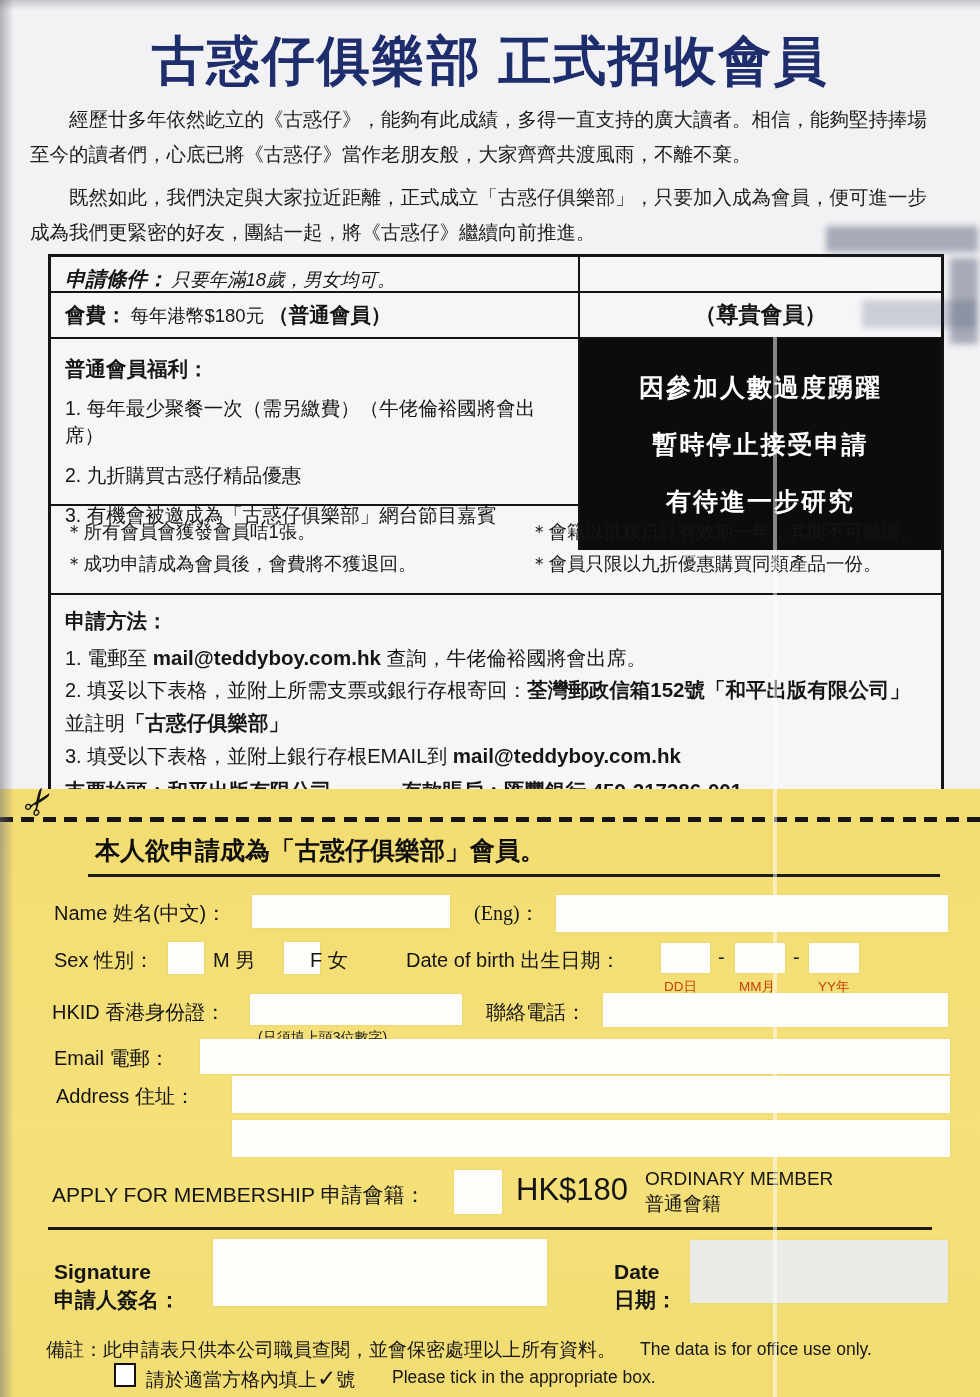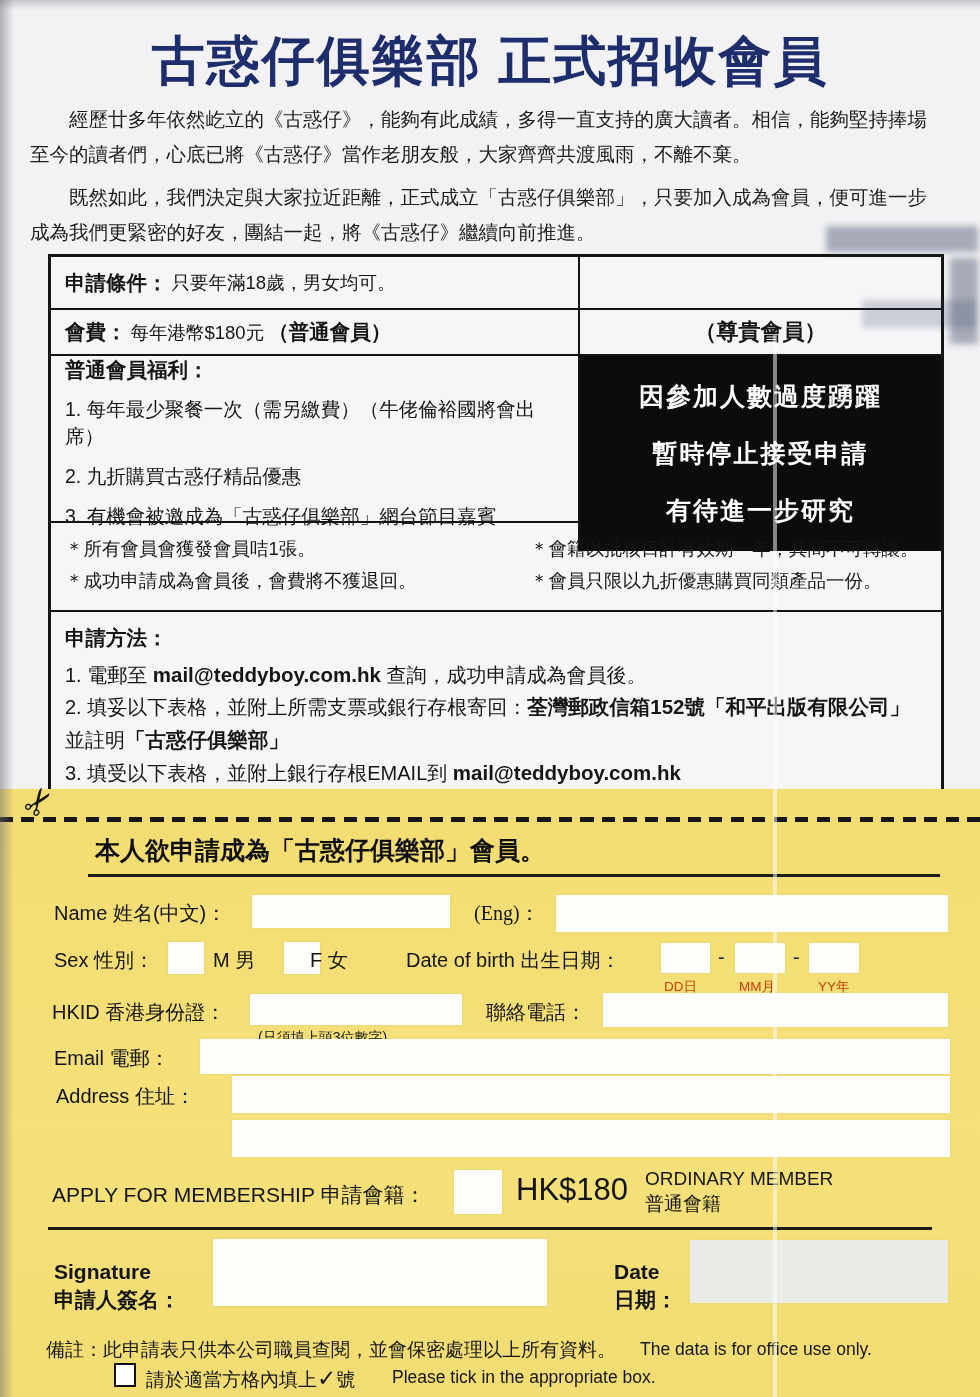--- a/index.html
+++ b/index.html
@@ -30,27 +30,27 @@
   .intro p { text-indent:2em; }
   .intro p + p { margin-top:9px; }
 
   
   .info-table {
     left:48px; top:254px; width:896px;
     border:3px solid #141414; background:rgba(255,255,255,.35);
   }
   .trow { display:grid; grid-template-columns:527px 1fr; border-bottom:2px solid #141414; }
   .trow .cr { border-left:2px solid #141414; }
-  .row1 { height:53px; }
+  .row1 { height:36px;font-style:italic; }
   .row2 { height:46px; }
   .row3 { height:167px; }
   .cell { padding:8px 14px; font-size:18.5px; display:flex; align-items:center; gap:4px; }
   .blabel { font-weight:bold; font-size:20.5px; }
   .fee-right { display:flex; align-items:center; justify-content:center; font-weight:bold; font-size:22px;}
-  .benefits { padding:0 14px 8px; }
+  .benefits { padding:16px 14px 8px; }
   .benefits .blabel { display:block; margin-bottom:12px; }
   .benefits .bitem { font-size:19.5px; margin-bottom:13px; }
   .notice {
     background:#0c0c0c; color:#fff; display:flex; flex-direction:column;
     justify-content:center; align-items:center; gap:24px;
     font-weight:bold; font-size:25px; letter-spacing:2px; text-align:center;
     border-left:2px solid #141414;
   }
   .notes { padding:10px 14px 12px; border-bottom:2px solid #141414; font-size:18.5px; line-height:1.75;}
   .notes .nrow { display:grid; grid-template-columns:465px 1fr; }
@@ -131,21 +131,21 @@
         <span>＊會籍以批核日計有效期一年，其間不可轉讓。</span>
       </div>
       <div class="nrow">
         <span>＊成功申請成為會員後，會費將不獲退回。</span>
         <span>＊會員只限以九折優惠購買同類產品一份。</span>
       </div>
     </div>
     <div class="method">
       <span class="blabel">申請方法：</span>
       <div>
-        <span>1. 電郵至 </span><b>mail@teddyboy.com.hk</b><span> 查詢，成功申請成為會員後。</span>
+        <span>1. 電郵至 </span><b>mail@teddyboy.com.hk</b><span> 查詢，牛佬倫裕國將會出席。</span>
       </div>
       <div>
         <span>2. 填妥以下表格，並附上所需支票或銀行存根寄回：</span><b>荃灣郵政信箱152號「和平出版有限公司」</b>
       </div>
       <div>
         <span>並註明</span><b>「古惑仔俱樂部」</b>
       </div>
       <div>
         <span>3. 填受以下表格，並附上銀行存根EMAIL到 </span><b>mail@teddyboy.com.hk</b>
       </div>

